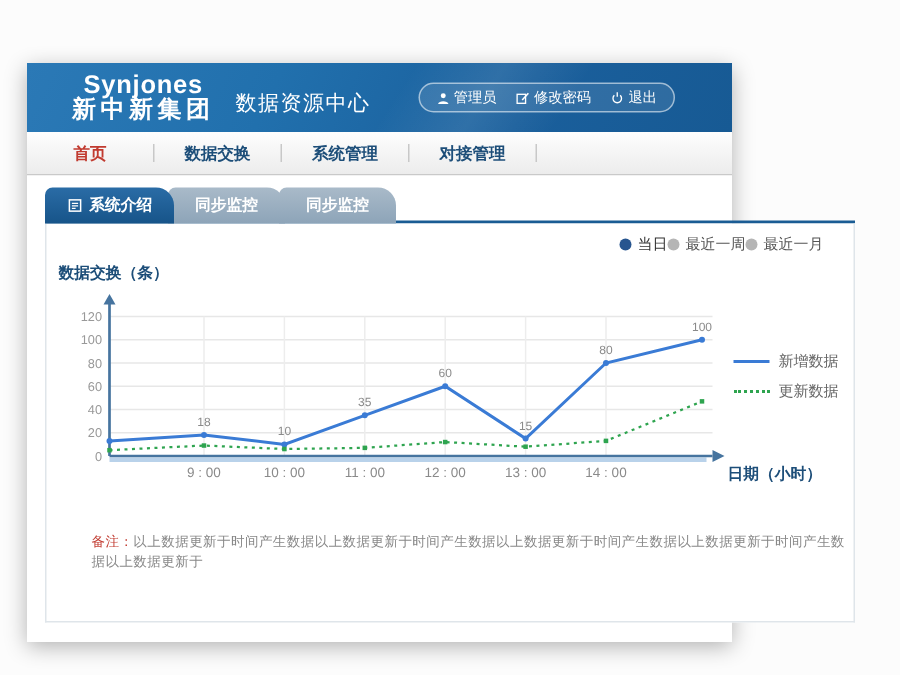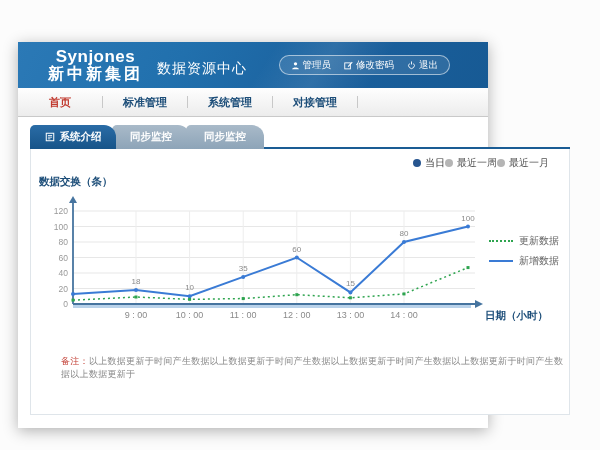--- a/index.html
+++ b/index.html
@@ -121,21 +121,21 @@
             </svg>
           </span>
         <span>退出</span>
       </span>
     </div>
   </div>
 
   <div class="nav">
     <a class="nav-item red">首页</a>
     <span class="nav-sep"></span>
-    <a class="nav-item">标准管理</a>
+    <a class="nav-item">数据交换</a>
     <span class="nav-sep"></span>
     <a class="nav-item">系统管理</a>
     <span class="nav-sep"></span>
     <a class="nav-item">对接管理</a>
     <span class="nav-sep"></span>
   </div>
 
   <div class="content">
 
     <div class="tabs">
@@ -230,27 +230,27 @@
           <rect x="149.1" y="124.85" width="3" height="3" fill="#2ea44f"></rect>
           <rect x="202.7" y="124.075" width="3" height="3" fill="#2ea44f"></rect>
           <rect x="256.3" y="120.2" width="3" height="3" fill="#2ea44f"></rect>
           <rect x="309.9" y="123.3" width="3" height="3" fill="#2ea44f"></rect>
           <rect x="363.5" y="119.425" width="3" height="3" fill="#2ea44f"></rect>
           <rect x="427.5" y="93.07499999999999" width="3" height="3" fill="#2ea44f"></rect>
         </svg>
 
       <div class="legend">
         <div class="lg-row">
+          <span class="lg-line"></span>
+          <span>新增数据</span>
+        </div>
+        <div class="lg-row">
           <span class="lg-line dotted"></span>
           <span>更新数据</span>
         </div>
-        <div class="lg-row">
-          <span class="lg-line"></span>
-          <span>新增数据</span>
-        </div>
       </div>
 
       <div class="note">
         <span class="note-prefix">备注：</span><span>以上数据更新于时间产生数据以上数据更新于时间产生数据以上数据更新于时间产生数据以上数据更新于时间产生数据以上数据更新于</span>
       </div>
 
     </div>
   </div>
 </div>
 

